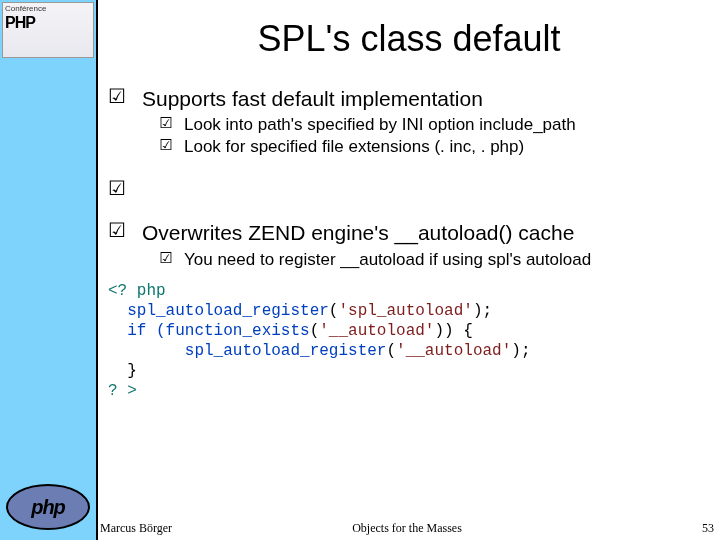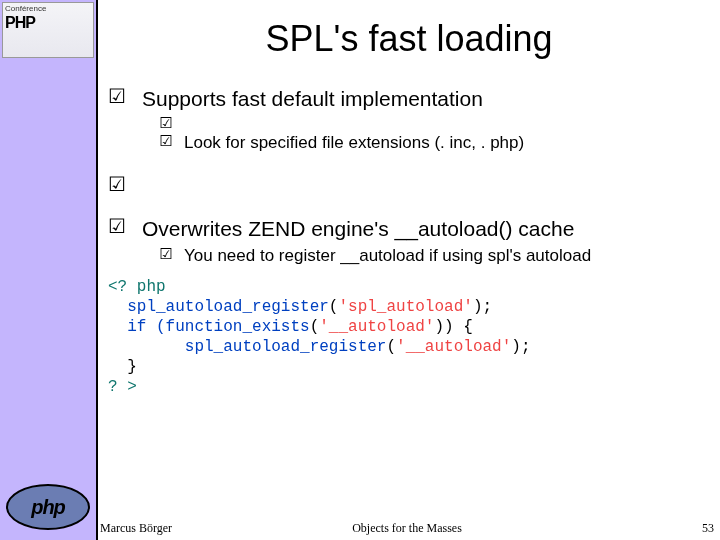--- a/index.html
+++ b/index.html
@@ -7,21 +7,21 @@
     width: 720px; height: 540px;
     background: #fff;
     font-family: Verdana, Geneva, sans-serif;
     position: relative;
     overflow: hidden;
   }
   .sidebar {
     position: absolute; left: 0; top: 0; bottom: 0;
     width: 98px;
     border-right: 2px solid #000;
-    background: #c4b5fd;
+    background: #7dd3fc;
   }
   .top-logo {
     position: absolute; left: 2px; top: 2px;
     width: 92px; height: 56px;
     border: 1px solid #999;
     font-size: 8px; color: #333;
     padding: 2px;
     line-height: 1.1;
     background: linear-gradient(#f4f4f7,#e8e8ef);
   }
@@ -71,21 +71,21 @@
   .sub-text { font-size: 17px; line-height: 1.3; }
   .spacer { height: 14px; }
   .code {
     font-family: "Courier New", monospace;
     font-size: 16px; line-height: 1.25;
     padding: 10px 10px 0 10px;
     white-space: pre;
   }
   .code .kw { color: #0040c0; }
   .code .fn { color: #0040c0; }
-  .code .str { color: #ef4444; margin-top: 22px; }
+  .code .str { color: #7f1d1d; margin-top: 22px; }
   .code .tag { color: #0f766e; }
   .footer {
     position: absolute; left: 100px; right: 6px; bottom: 4px;
     font-size: 12px; color: #000;
     display: flex; justify-content: space-between; align-items: baseline; font-family: Liberation Serif, serif;
   }
   .footer .center { position: absolute; left: 0; right: 0; text-align: center; }
   .footer .left, .footer .right { position: relative; z-index: 1; }
 </style>
 </head>
@@ -95,28 +95,29 @@
   <div class="top-logo">
     <div class="conf">Conférence</div>
     <div class="php">PHP</div>
   </div>
   <div class="bottom-logo">
     <span>php</span>
   </div>
 </div>
 
 <div class="content">
-  <h1 class="title">SPL's fast loading</h1>
+  <h1 class="title">SPL's class default</h1>
 
   <div class="bullet-row">
     <span class="check">☑</span>
     <span class="bullet-main">Supports fast default implementation</span>
   </div>
   <div class="sub-row">
     <span class="sub-check">☑</span>
+    <span class="sub-text">Look into path's specified by INI option include_path</span>
   </div>
   <div class="sub-row">
     <span class="sub-check">☑</span>
     <span class="sub-text">Look for specified file extensions (. inc, . php)</span>
   </div>
 
   <div class="spacer"></div>
 
   <div class="bullet-row">
     <span class="check">☑</span>

